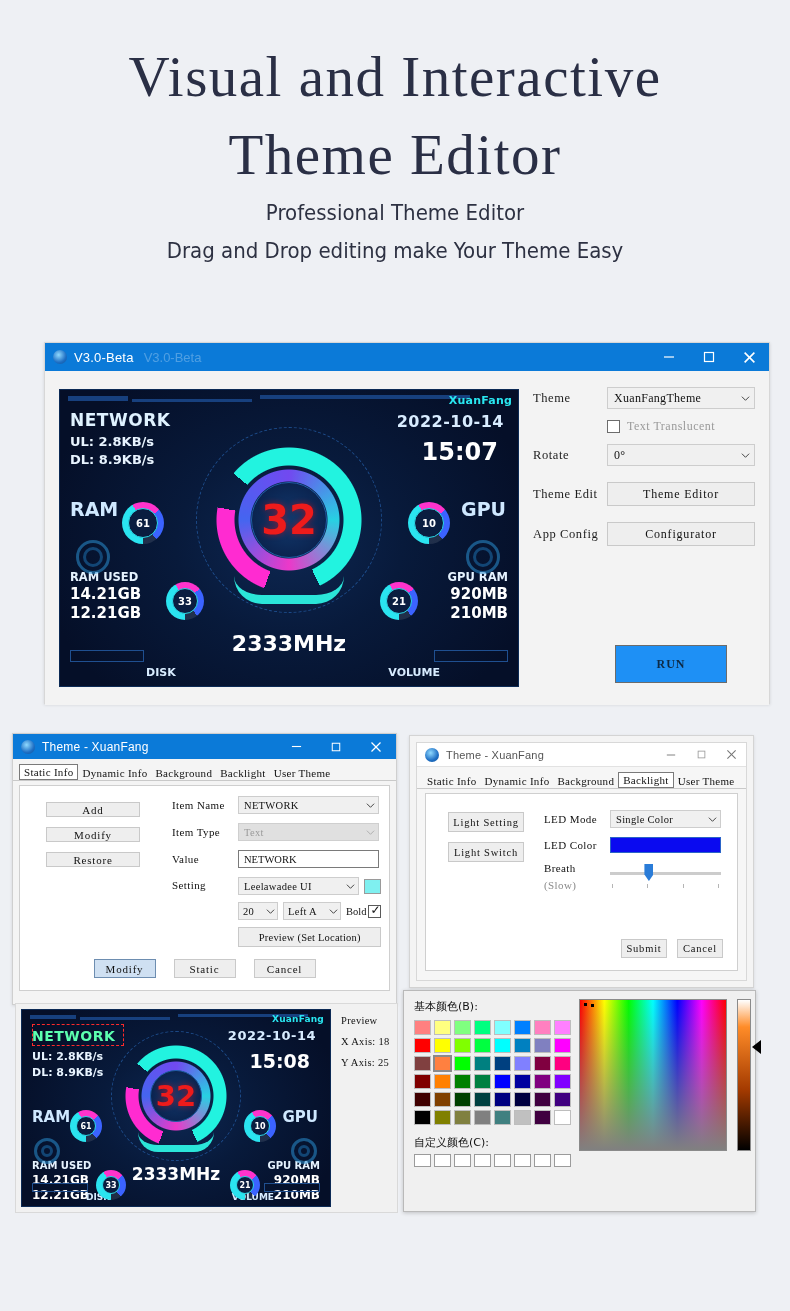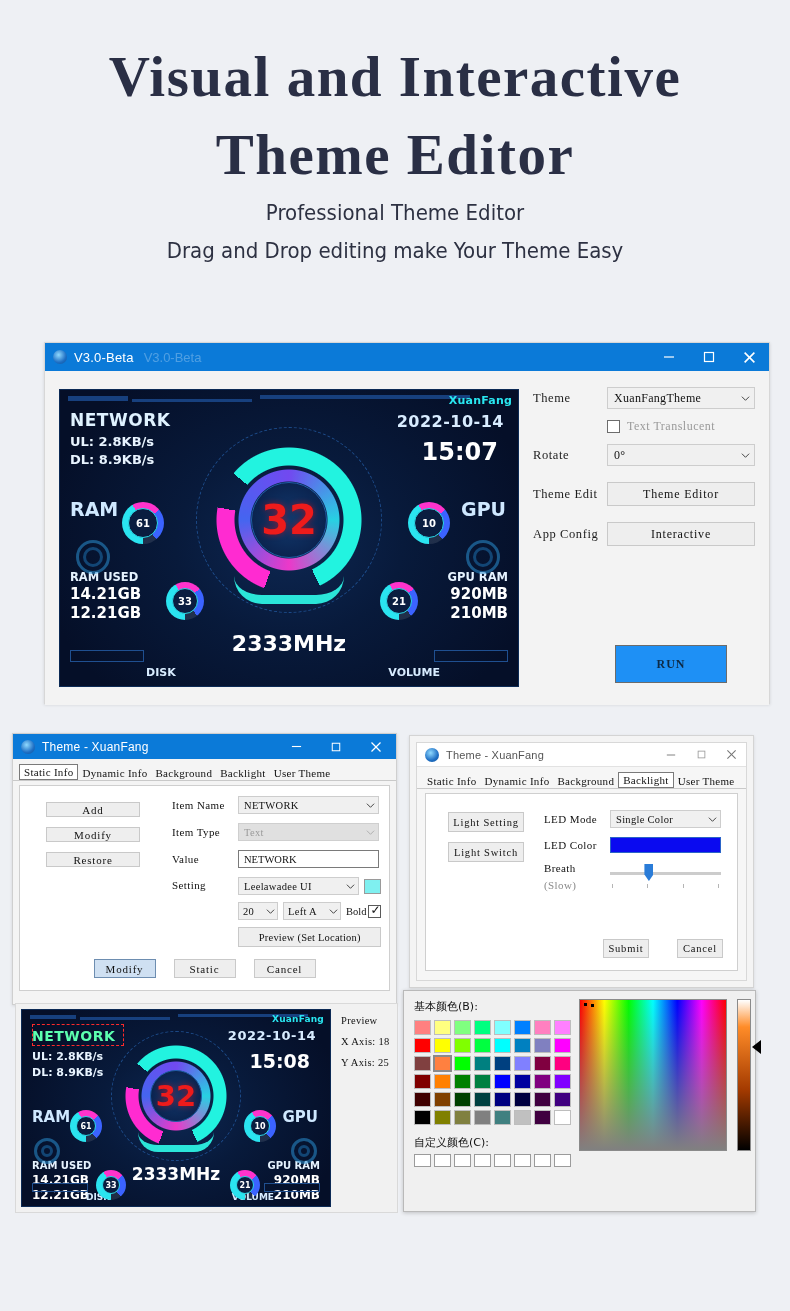--- a/index.html
+++ b/index.html
@@ -12,21 +12,21 @@
   }
 
   
   .hero { padding-top: 38px; text-align: center; }
   .hero h1 {
     font-family: "Liberation Serif", serif;
     font-size: 57px;
     line-height: 78px;
     letter-spacing: 1.5px;
     color: #2a2f45;
-    font-weight: 700;
+    font-weight: 400;
   }
   .hero .divider {
     width: 34px; height: 4px; background: #3a3f55;
     margin: 16px auto 6px auto; border-radius: 1px;
   }
   .hero .sub {
     font-size: 22px; color: #2d3142; line-height: 38px; 
     font-family: "DejaVu Sans Condensed", "Liberation Sans", sans-serif;
   }
 
@@ -251,21 +251,21 @@
   .bl-form { position: absolute; left: 118px; top: 16px; right: 16px; }
   .colorbar { height: 16px; background: #0a0af0; border: 1px solid #2a64c8; }
   .slider-wrap { position: relative; height: 22px; display: flex; align-items: center; }
   .slider-track { height: 3px; background: #cccccc; width: 100%; }
   .slider-thumb {
     position: absolute; left: 31%; top: 2px; width: 9px; height: 17px;
     background: #2a7cd8; clip-path: polygon(0 0, 100% 0, 100% 62%, 50% 100%, 0 62%);
   }
   .slider-ticks { display: flex; justify-content: space-between; padding: 0 2px; }
   .slider-ticks i { width: 1px; height: 4px; background: #b5b5b5; display: block; }
-  .bl-foot { position: absolute; right: 14px; bottom: 12px; display: flex; gap: 28px; }
+  .bl-foot { position: absolute; right: 14px; bottom: 12px; display: flex; gap: 10px; }
   .bl-foot .wbtn { width: 46px; height: 19px; font-size: 10.5px; }
 
   
   #color-dialog {
     left: 403px; top: 990px; width: 353px; height: 222px;
     background: #f0f0f0; border: 1px solid #b9b9b9;
     box-shadow: 0 1px 4px rgba(0,0,0,.2);
   }
   #color-dialog .titlebar { height: 22px; }
   .cd-body { padding: 8px 8px 0 10px; display: flex; }
@@ -442,21 +442,21 @@
       <div class="ctrl-row" style="margin-top:16px;">
         <div class="ctrl-label">Theme Edit</div>
         <div class="ctrl-field">
           <div class="wbtn">Theme Editor</div>
         </div>
       </div>
 
       <div class="ctrl-row" style="margin-top:16px;">
         <div class="ctrl-label">App Config</div>
         <div class="ctrl-field">
-          <div class="wbtn">Interactive</div>
+          <div class="wbtn">Configurator</div>
         </div>
       </div>
 
       <div class="run-btn">RUN</div>
     </div>
   </div>
 </div>
 
 <div class="win" id="theme-window">
   <div class="titlebar">

